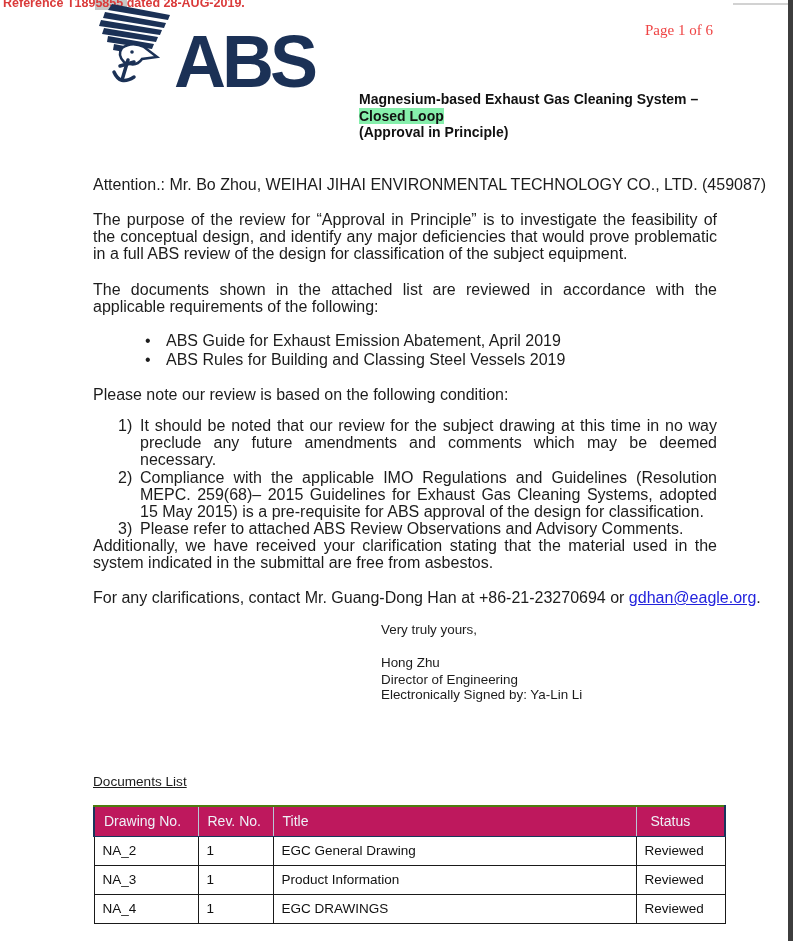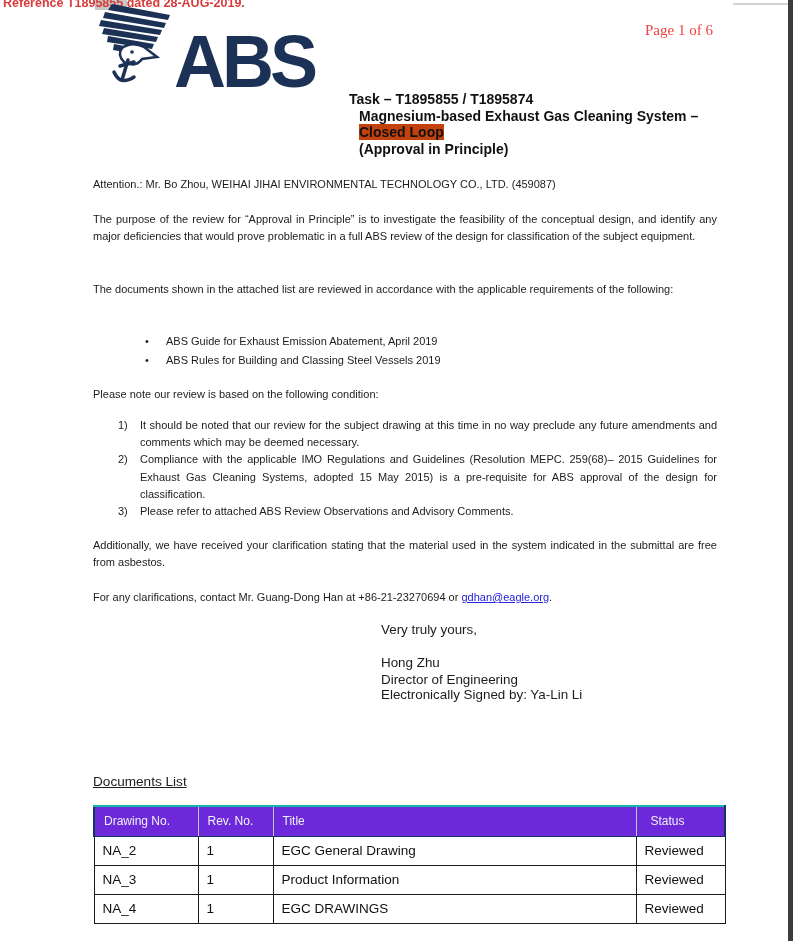--- a/index.html
+++ b/index.html
@@ -37,24 +37,24 @@
 
   .page-number {
     left: 645px; top: 22px;
     font-family: "Liberation Serif", "DejaVu Serif", serif;
     font-size: 15px; color: #ef4444;
   }
 
   
   .task { left: 349px; top: 91px; font-weight: bold; font-size: 14px; line-height: 16.6px; color: #111; }
   .task .ind { margin-left: 10px; }
-  .task .hl { background: #c2410c; }
-
-  
-  .bt { font-size: 11px; line-height: 17px; color: #1c1c1c; }
+  .task .hl { background: #86efac; }
+
+  
+  .bt { font-size: 16px; line-height: 17px; color: #1c1c1c; }
   .just { text-align: justify; }
   .w { left: 93px; width: 624px; }
 
   .attention   { top: 176px; white-space: nowrap; }
   .p-purpose   { top: 211px; }
   .p-docs      { top: 281px; }
 
   .bullets { left: 145px; top: 332px; width: 572px; }
   .bullet-item { position: relative; padding-left: 21px; line-height: 18.6px; }
   .bullet-item .b { position: absolute; left: 0; }
@@ -76,29 +76,29 @@
   .sig-esign   { top: 686px; }
 
   .docs-heading {
     left: 93px; top: 774px;
     font-size: 13.6px; text-decoration: underline;
   }
 
   
   .doc-table { left: 93px; top: 805px; border-collapse: collapse; table-layout: fixed; }
   .doc-table th {
-    background: #6d28d9;
+    background: #be185d;
     color: #eef2f8;
     font-weight: normal;
-    font-size: 12px;
+    font-size: 14px;
     text-align: left;
     height: 30px;
     padding: 0 0 0 9px;
     border-right: 1px solid #b9c6d6;
-    border-top: 2px solid #14b8a6;
+    border-top: 2px solid #4d7c0f;
     border-bottom: 1px solid #17365c;
   }
   .doc-table th:first-child { border-left: 2px solid #17365c; }
   .doc-table th:last-child { border-right: 2px solid #17365c; padding-left: 14px; }
   .doc-table td {
     font-size: 13.5px;
     color: #111;
     height: 29px;
     padding: 0 0 0 8px;
     border: 1px solid #1a1a1a;
@@ -142,21 +142,20 @@
         <path d="M28 64 L42 60"></path>
       </g>
     </svg>
   </span>
   <span class="wordmark">ABS</span>
 </div>
 
 <div class="abs page-number">Page 1 of 6</div>
 
 <div class="abs task">
-  <div>Task – T1895855 / T1895874</div>
   <div class="ind">Magnesium-based Exhaust Gas Cleaning System –</div>
   <div class="ind"><span class="hl">Closed Loop</span></div>
   <div class="ind">(Approval in Principle)</div>
 </div>
 
 <div class="abs bt w attention">Attention.: Mr. Bo Zhou, WEIHAI JIHAI ENVIRONMENTAL TECHNOLOGY CO., LTD. (459087)</div>
 
 <div class="abs bt w just p-purpose">The purpose of the review for “Approval in Principle” is to investigate the feasibility of the conceptual design, and identify any major deficiencies that would prove problematic in a full ABS review of the design for classification of the subject equipment.</div>
 
 <div class="abs bt w just p-docs">The documents shown in the attached list are reviewed in accordance with the applicable requirements of the following:</div>

